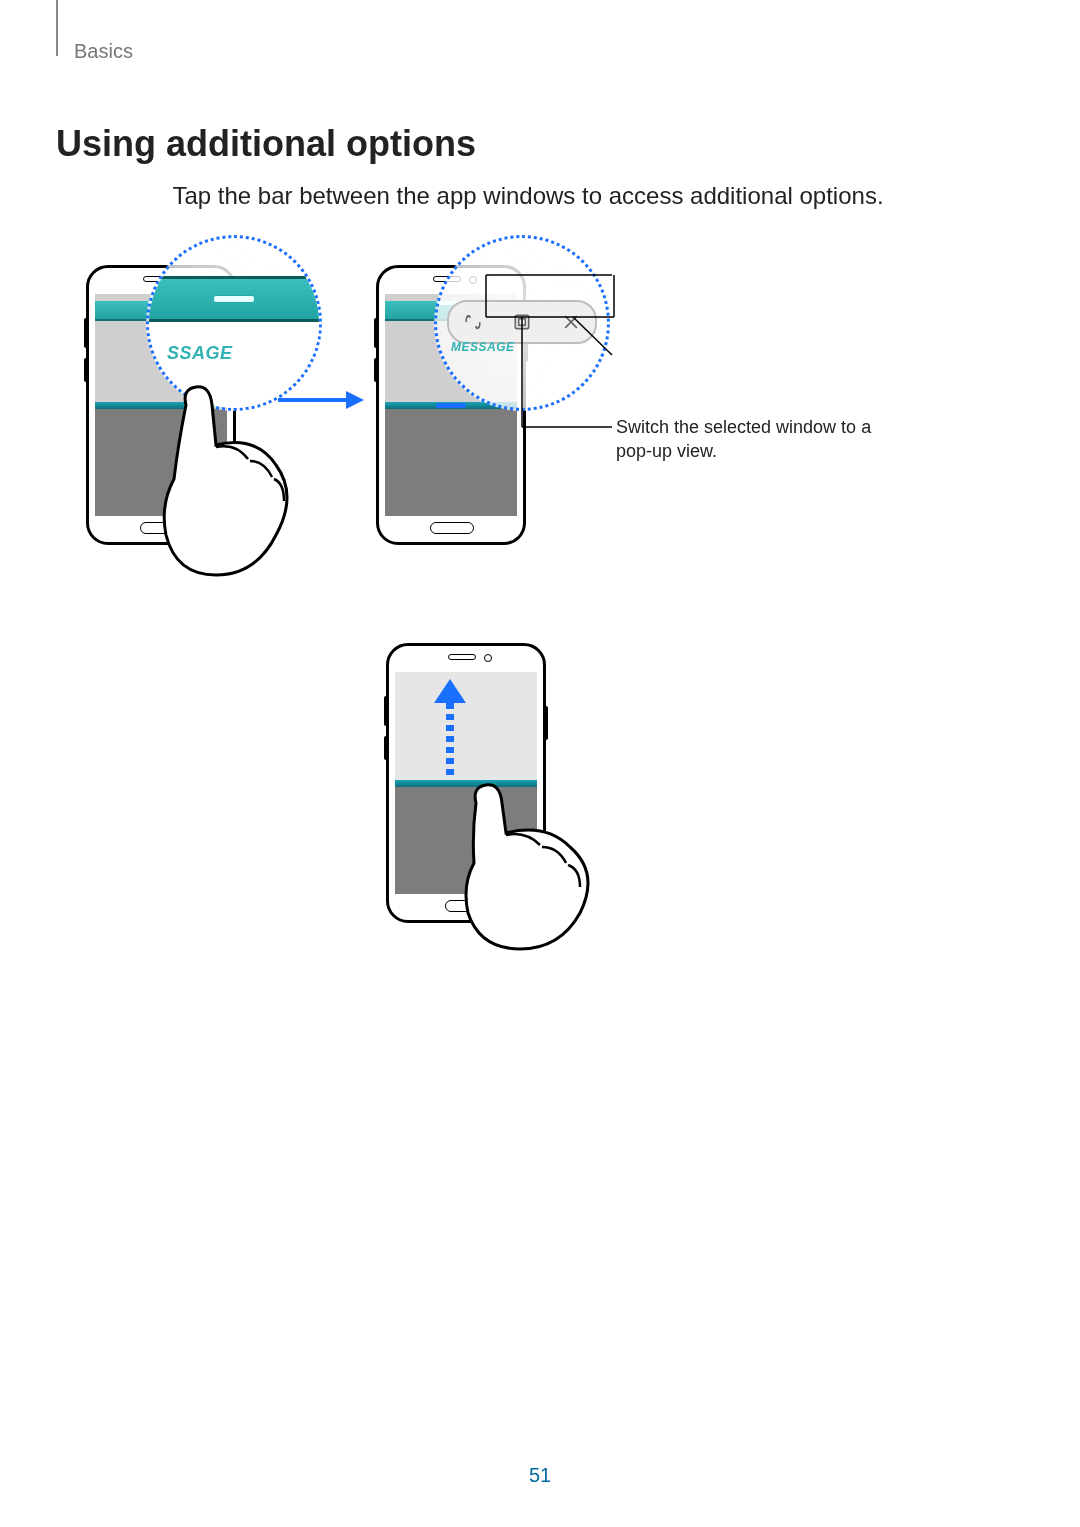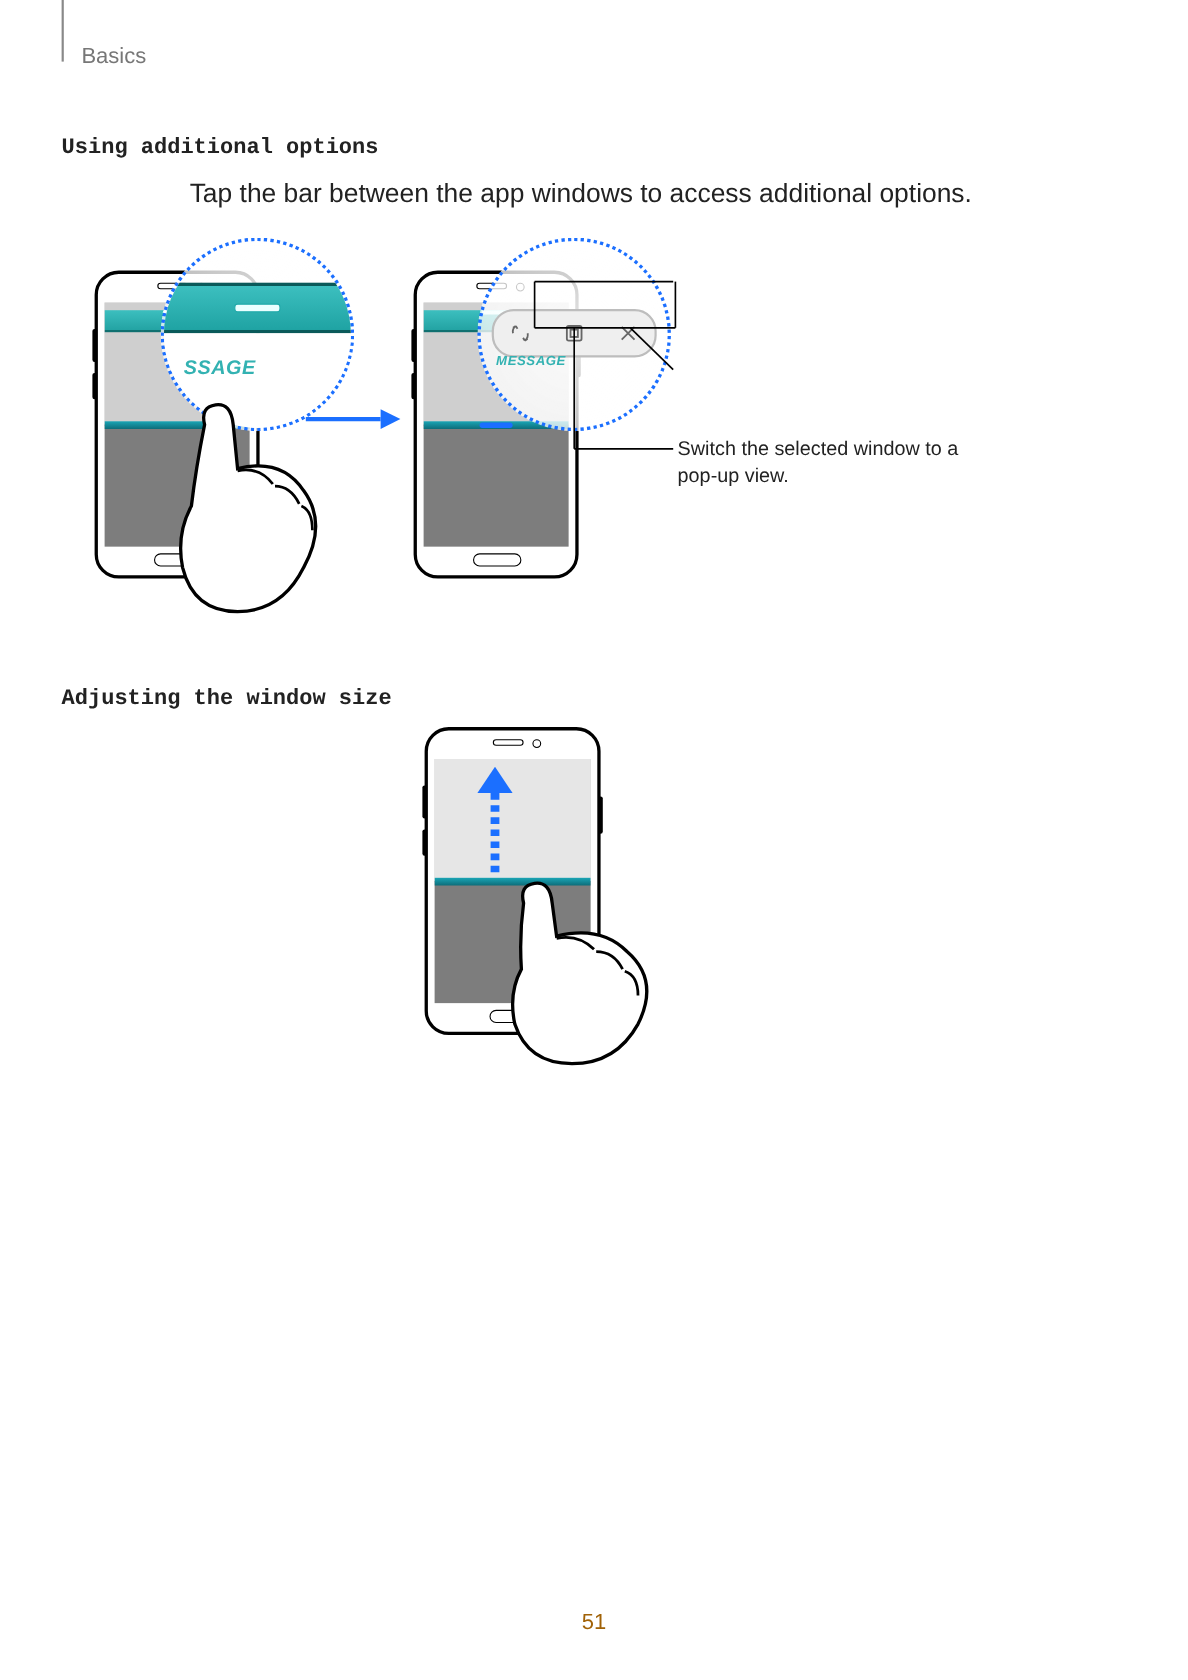--- a/index.html
+++ b/index.html
@@ -24,23 +24,22 @@
     height: 56px;
     background: #898989;
   }
   .breadcrumb {
     font-size: 20px;
     color: #777;
     margin: 10px 0 60px 18px;
   }
   .section-title {
     font-weight: 700;
-    font-size: 20px;
+    font-size: 36px;
     margin: 0 0 14px 0;
-    font-family: Liberation Mono, monospace;
   }
   .body-text {
     font-size: 24px;
     line-height: 1.4;
     margin: 0 0 22px 0;
     text-align: center;
   }
   .figure1 {
     position: relative;
     height: 380px;
@@ -149,21 +148,21 @@
 
   .figure2 { position:relative; height:290px; margin-top:6px; }
 
   .up-arrow { position:absolute; }
   .up-arrow svg { width:40px; height:110px; }
 
   .page-number {
     position:absolute;
     bottom:40px; left:0; right:0;
     text-align:center;
-    font-size:20px; color:#a16207;
+    font-size:20px; color:#0369a1;
   }
 </style>
 </head>
 <body>
 
 <div class="page">
   <div class="head-line"></div>
   <div class="breadcrumb">Basics</div>
 
   <h2 class="section-title">Using additional options</h2>
@@ -259,21 +258,20 @@
       <line x1="558" y1="82" x2="558" y2="40" stroke="#000" stroke-width="1.5"></line>
       <line x1="430" y1="40" x2="556" y2="40" stroke="#000" stroke-width="1.5"></line>
       <line x1="517" y1="82" x2="556" y2="120" stroke="#000" stroke-width="1.5"></line>
       <line x1="466" y1="82" x2="466" y2="192" stroke="#000" stroke-width="1.5"></line>
       <line x1="466" y1="192" x2="556" y2="192" stroke="#000" stroke-width="1.5"></line>
     </svg>
 
     <div class="callout" style="left:560px; top:180px; width:280px;">Switch the selected window to a pop-up view.</div>
   </div>
 
-  <h2 class="section-title">Adjusting the window size</h2>
 
   <div class="figure2">
     <div class="phone" style="left:330px; top:0px; width:160px; height:280px;">
       <span class="side l1"></span>
         <span class="side l2"></span>
         <span class="side r1"></span>
       <div class="earpiece"></div>
         <div class="cam"></div>
       <div class="screen">
         <div class="topapp" style="background:#e6e6e6;"></div>

